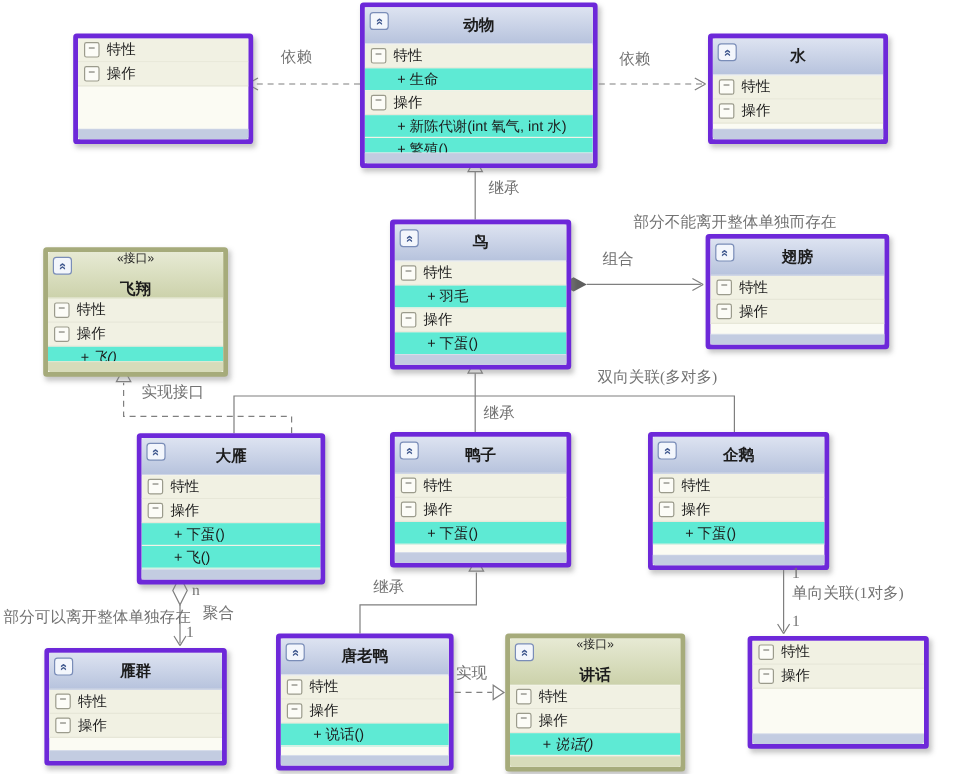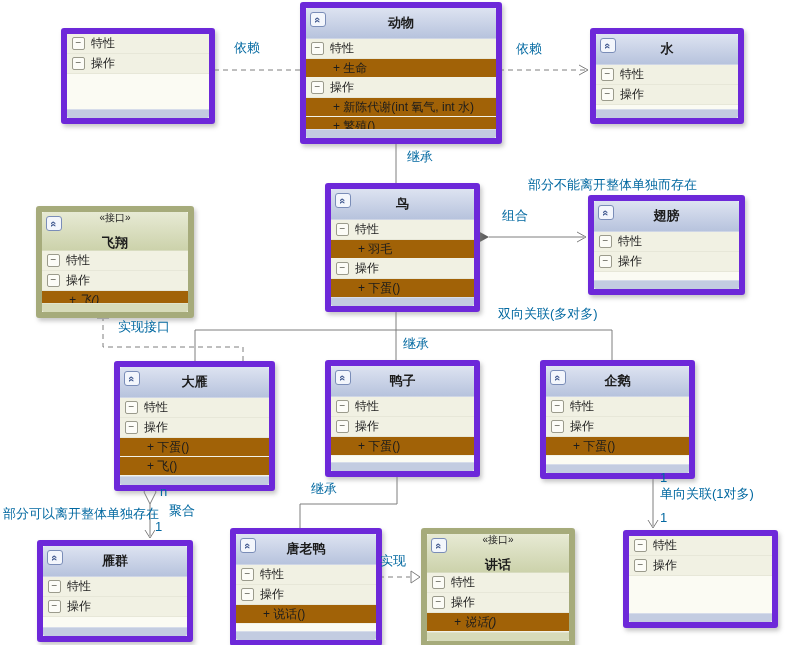--- a/index.html
+++ b/index.html
@@ -2,21 +2,21 @@
 <html><head>
 <meta charset="utf-8">
 <style>
   html,body{margin:0;padding:0;background:#fff;}
   #stage{
     position:relative;width:794px;height:645px;overflow:hidden;background:#ffffff;
     font-family:"Liberation Sans","DejaVu Sans",sans-serif;color:#1c1c1c;
   }
   #edges{position:absolute;left:0;top:0;z-index:1;}
   .node{
-    position:absolute;z-index:2;border:6px solid #6d28d9;border-radius:3px;
+    position:absolute;z-index:2;border:4px solid #6d28d9;border-radius:3px;
     display:flex;flex-direction:column;background:#fbfbf3;font-size:12px;
     box-shadow:2px 3px 4px rgba(130,130,130,.45);
   }
   .node.interface{border-color:#a6ab7b;}
   .hdr{
     position:relative;flex:0 0 30px;display:flex;align-items:center;justify-content:center;
     background:linear-gradient(#dde3f1,#b7c3dd);border-bottom:1px solid #cfd6e6;border-radius:2px 2px 0 0;
   }
   .interface .hdr{
     flex:0 0 38px;flex-direction:column;justify-content:space-between;
@@ -24,29 +24,29 @@
   }
   .title{font-weight:bold;font-size:13px;line-height:14px;}
   .stereo{font-size:10px;line-height:11px;}
   .exp{
     position:absolute;left:4px;top:4px;width:14px;height:13px;border:1px solid #7a8db8;border-radius:3px;
     background:#f3f6fc;color:#41598f;display:flex;align-items:center;justify-content:center;overflow:hidden;
   }
   .exp .glyph{display:inline-block;transform:rotate(90deg);font-size:11px;font-weight:bold;line-height:10px;}
   .body{flex:1 1 auto;display:flex;flex-direction:column;overflow:hidden;}
   .sec-row{flex:0 0 19px;display:flex;align-items:center;gap:6px;padding-left:5px;background:#f1f1e3;border-bottom:1px solid #e7e7d8;}
-  .mem-row{flex:0 0 18px;display:flex;align-items:center;padding-left:27px;background:#a16207;border-bottom:1px solid #f2f2e7;}
+  .mem-row{flex:0 0 18px;display:flex;align-items:center;padding-left:27px;background:#5eead4;border-bottom:1px solid #f2f2e7;}
   .mem-row.italic span{font-style:italic;}
   .minus{
     width:11px;height:11px;flex:0 0 11px;border:1px solid #9b9b8c;background:#fcfcf7;color:#55554b;
     font-size:10px;line-height:9px;text-align:center;border-radius:2px;
   }
   .ftr{flex:0 0 8px;background:#c3cce1;border-top:1px solid #d6dcea;border-radius:0 0 2px 2px;}
   .interface .ftr{background:#d7dbba;border-top-color:#e0e3cc;}
-  .edge-label{position:absolute;z-index:3;font-size:13px;line-height:15px;color:#0369a1;white-space:nowrap;}
+  .edge-label{position:absolute;z-index:3;font-size:13px;line-height:15px;color:#737373;white-space:nowrap;font-family:Liberation Serif, serif;}
 </style>
 </head>
 <body>
 
 <div id="stage">
   <svg id="edges" width="794" height="645">
     <g stroke="#7f7f7f" fill="none" stroke-width="1">
 
       <path d="M 300 70 H 208" stroke-dasharray="5,4"></path>
       <path d="M 206 70 L 215 65 M 206 70 L 215 75"></path>

